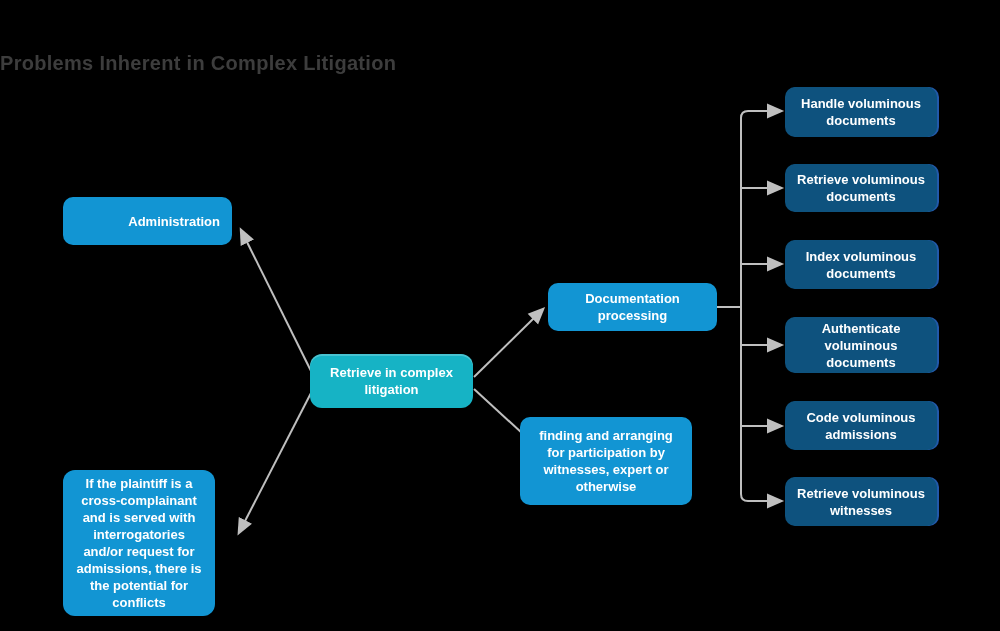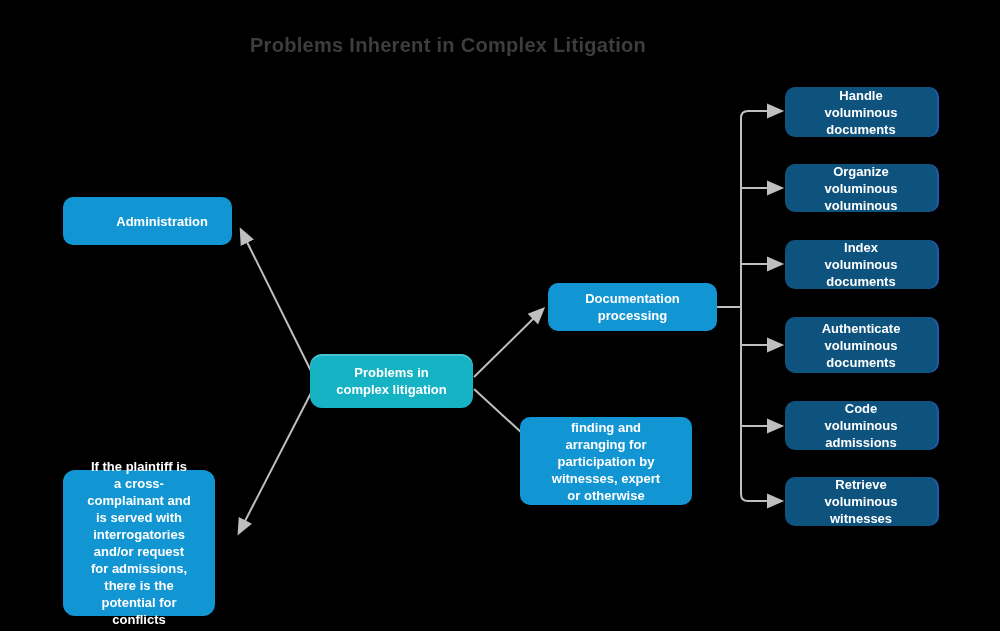--- a/index.html
+++ b/index.html
@@ -1,28 +1,28 @@
 <!DOCTYPE html>
 <html><head>
 <meta charset="utf-8">
 <style>
   html,body{margin:0;padding:0;background:#000;}
   .canvas{
     position:relative;width:1000px;height:631px;background:#000;
     font-family:"Liberation Sans","DejaVu Sans",sans-serif;overflow:hidden;
   }
   .title{
-    position:absolute;top:34px;left:0;width:896px;text-align:center;
+    position:absolute;top:52px;left:0;width:896px;
     font-size:20px;font-weight:700;color:#3d3d3d;letter-spacing:.3px;
   }
   svg.connectors{position:absolute;left:0;top:0;}
   .node{
     position:absolute;display:flex;align-items:center;justify-content:center;
     text-align:center;color:#fff;font-size:13px;line-height:17px;font-weight:700;
-    border-radius:10px;padding:4px 24px;box-sizing:border-box;
+    border-radius:10px;padding:4px 12px;box-sizing:border-box;
   }
   .root{background:#16b3c5;border-radius:12px;box-shadow:inset 0 2px 0 rgba(255,255,255,.22);}
   .branch{background:#1295d3;}
   .leaf{background:#0e527e;box-shadow:2px 0 0 rgba(43,111,212,.8);}
   
   .n-admin{left:63px;top:197px;width:169px;height:48px;justify-content:flex-end;}
   .n-plaintiff{left:63px;top:470px;width:152px;height:146px;border-radius:12px;}
   .n-root{left:310px;top:354px;width:163px;height:54px;}
   .n-doc{left:548px;top:283px;width:169px;height:48px;}
   .n-find{left:520px;top:417px;width:172px;height:88px;justify-content:center;}
@@ -66,36 +66,36 @@
 
   <div class="node branch n-admin">
     <span>Administration</span>
   </div>
 
   <div class="node branch n-plaintiff">
     <span>If the plaintiff is a cross-complainant and is served with interrogatories and/or request for admissions, there is the potential for conflicts</span>
   </div>
 
   <div class="node root n-root">
-    <span>Problems in complex litigation</span>
+    <span>Retrieve in complex litigation</span>
   </div>
 
   <div class="node branch n-doc">
     <span>Documentation processing</span>
   </div>
 
   <div class="node branch n-find">
     <span>finding and arranging for participation by witnesses, expert or otherwise</span>
   </div>
 
   <div class="node leaf n-handle">
     <span>Handle voluminous documents</span>
   </div>
   <div class="node leaf n-organize">
-    <span>Organize voluminous voluminous</span>
+    <span>Retrieve voluminous documents</span>
   </div>
   <div class="node leaf n-auth">
     <span>Authenticate voluminous documents</span>
   </div>
   <div class="node leaf n-index">
     <span>Index voluminous documents</span>
   </div>
   <div class="node leaf n-code">
     <span>Code voluminous admissions</span>
   </div>

